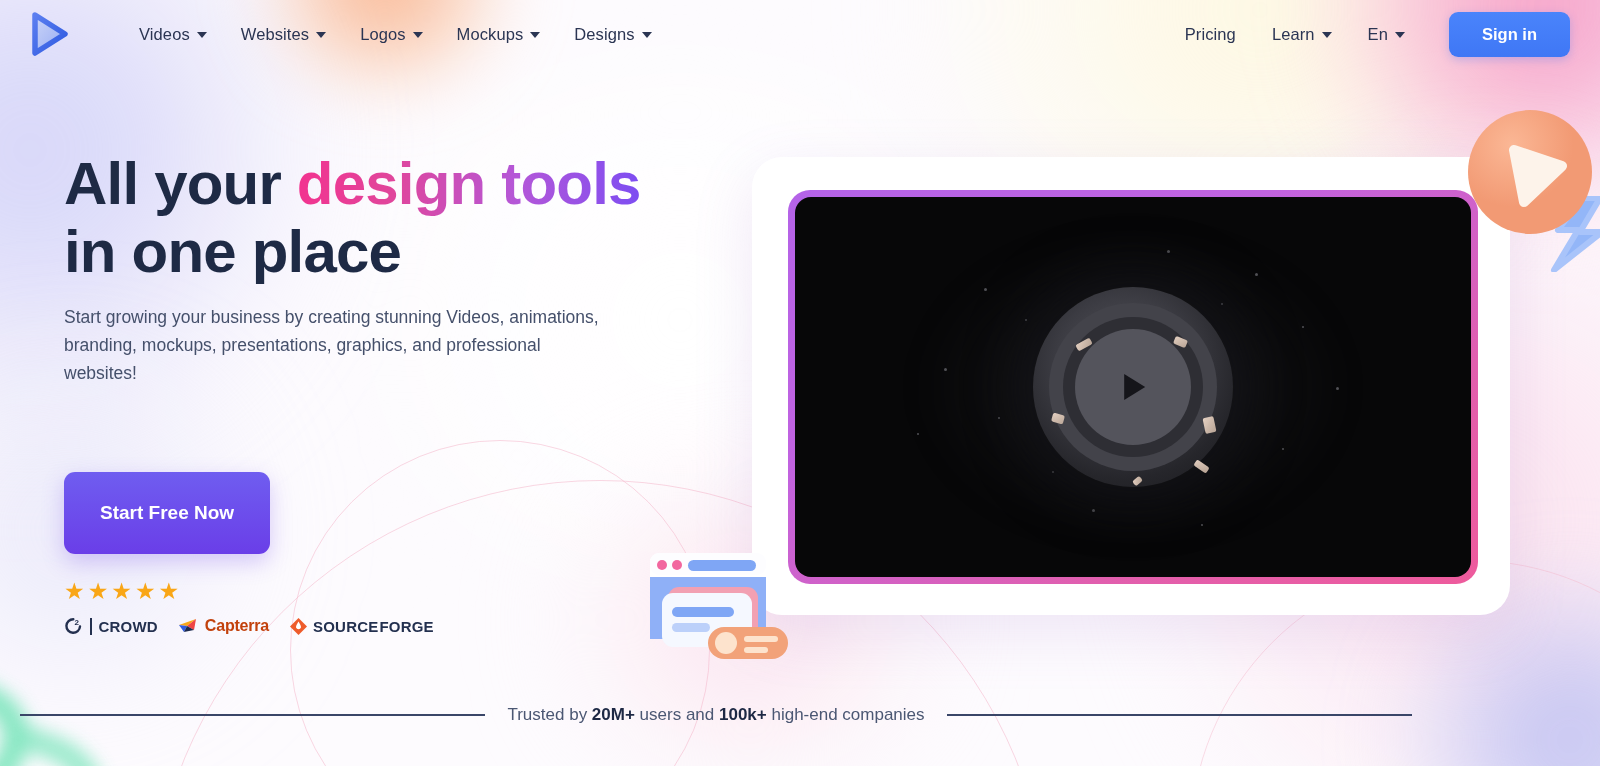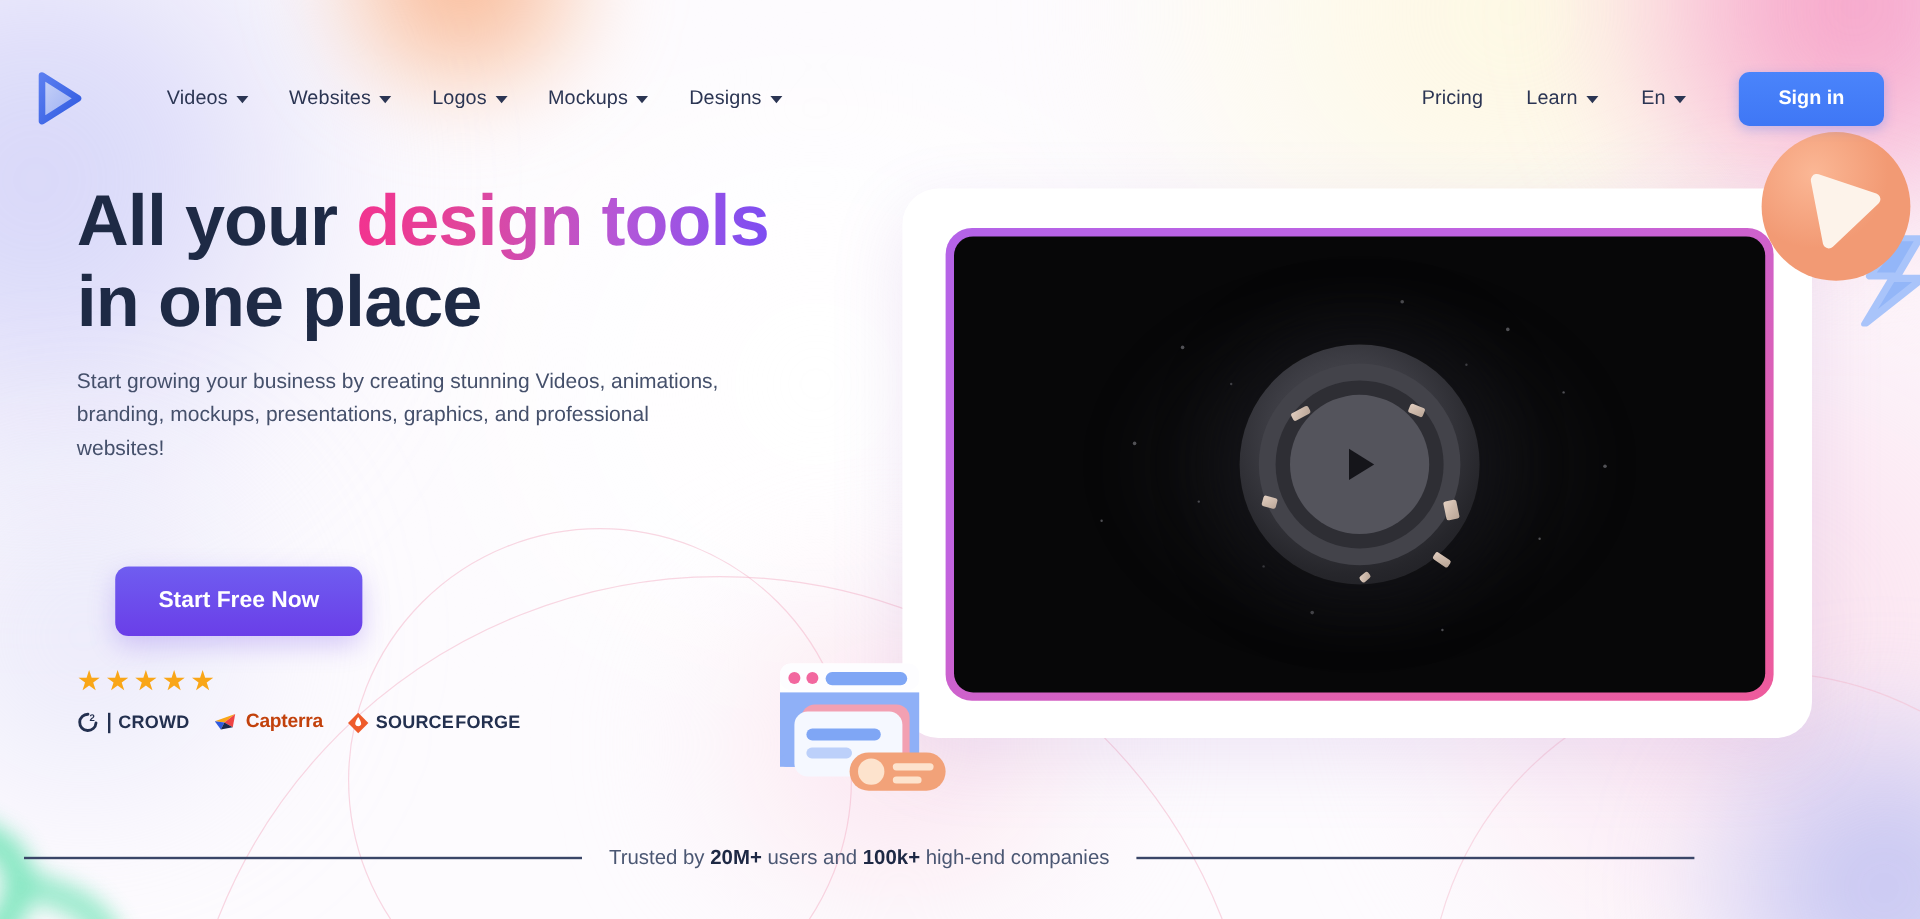--- a/index.html
+++ b/index.html
@@ -95,21 +95,20 @@
   .arc-1 { width: 420px; height: 420px; left: 290px; top: 440px; }
   .arc-2 { width: 900px; height: 900px; left: 150px; top: 480px; }
   .arc-3 { width: 560px; height: 560px; left: 1190px; top: 560px; border-color: rgba(244,183,203,0.48); }
 
   
   .header {
     position: absolute; left: 0; top: 0;
     width: 1600px; height: 68px;
     display: flex; align-items: center;
     z-index: 30;
-    margin-top: 48px;
   }
 
   .logo {
     margin-left: 30px;
     width: 40px; height: 46px;
     display: flex; align-items: center; justify-content: center;
     cursor: pointer;
   }
 
   .nav-left { display: flex; align-items: center; margin-left: 52px; gap: 0; }
@@ -187,25 +186,24 @@
 
   .cta-btn {
     margin-top: 84px;
     display: inline-block;
     background: linear-gradient(180deg,#6f5df0 0%,#6a3ee8 100%);
     color: #ffffff;
     font-size: 19px;
     font-weight: 700;
     border: none;
     border-radius: 11px;
-    padding: 18px 36px;
+    padding: 30px 36px;
     cursor: pointer;
     font-family: "Liberation Sans", sans-serif;
     box-shadow: 0 8px 22px rgba(106,62,232,0.26);
-    margin-left: 32px;
   }
 
   .stars { margin-top: 26px; display: flex; gap: 3px; }
   .star { font-size: 23px; color: #f9a617; line-height: 1; }
 
   .review-logos {
     margin-top: 14px;
     display: flex; align-items: center; gap: 20px;
   }
 

